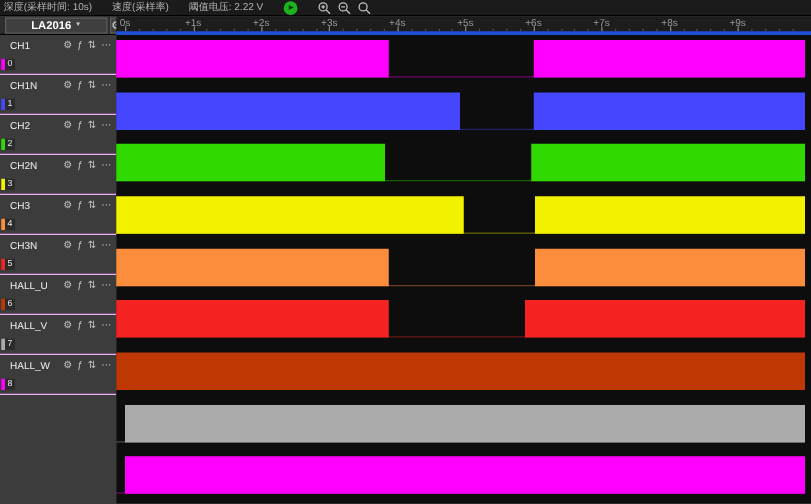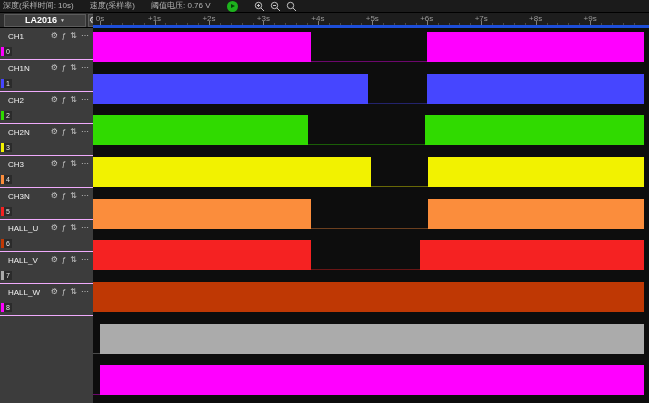--- a/index.html
+++ b/index.html
@@ -42,21 +42,21 @@
   .seg{position:absolute;top:4px;height:30px;}
 </style>
 </head>
 <body>
 
 <div class="app">
 
   <div class="topbar">
     <span class="tb-label">深度(采样时间: 10s)</span>
     <span class="tb-label">速度(采样率)</span>
-    <span class="tb-label">阈值电压: 0.76 V</span>
+    <span class="tb-label">阈值电压: 2.22 V</span>
     <span class="play-btn">
       <span class="play-tri"></span>
     </span>
     <span class="zoom-group">
       <svg width="11" height="11" viewBox="0 0 11 11">
         <circle cx="4.5" cy="4.5" r="3.2" fill="none" stroke="#c2c2c2" stroke-width="1"></circle>
         <line x1="7" y1="7" x2="10" y2="10" stroke="#c2c2c2" stroke-width="1"></line>
         <line x1="3" y1="4.5" x2="6" y2="4.5" stroke="#c2c2c2" stroke-width="1"></line>
         <line x1="4.5" y1="3" x2="4.5" y2="6" stroke="#c2c2c2" stroke-width="1"></line>
       </svg>

